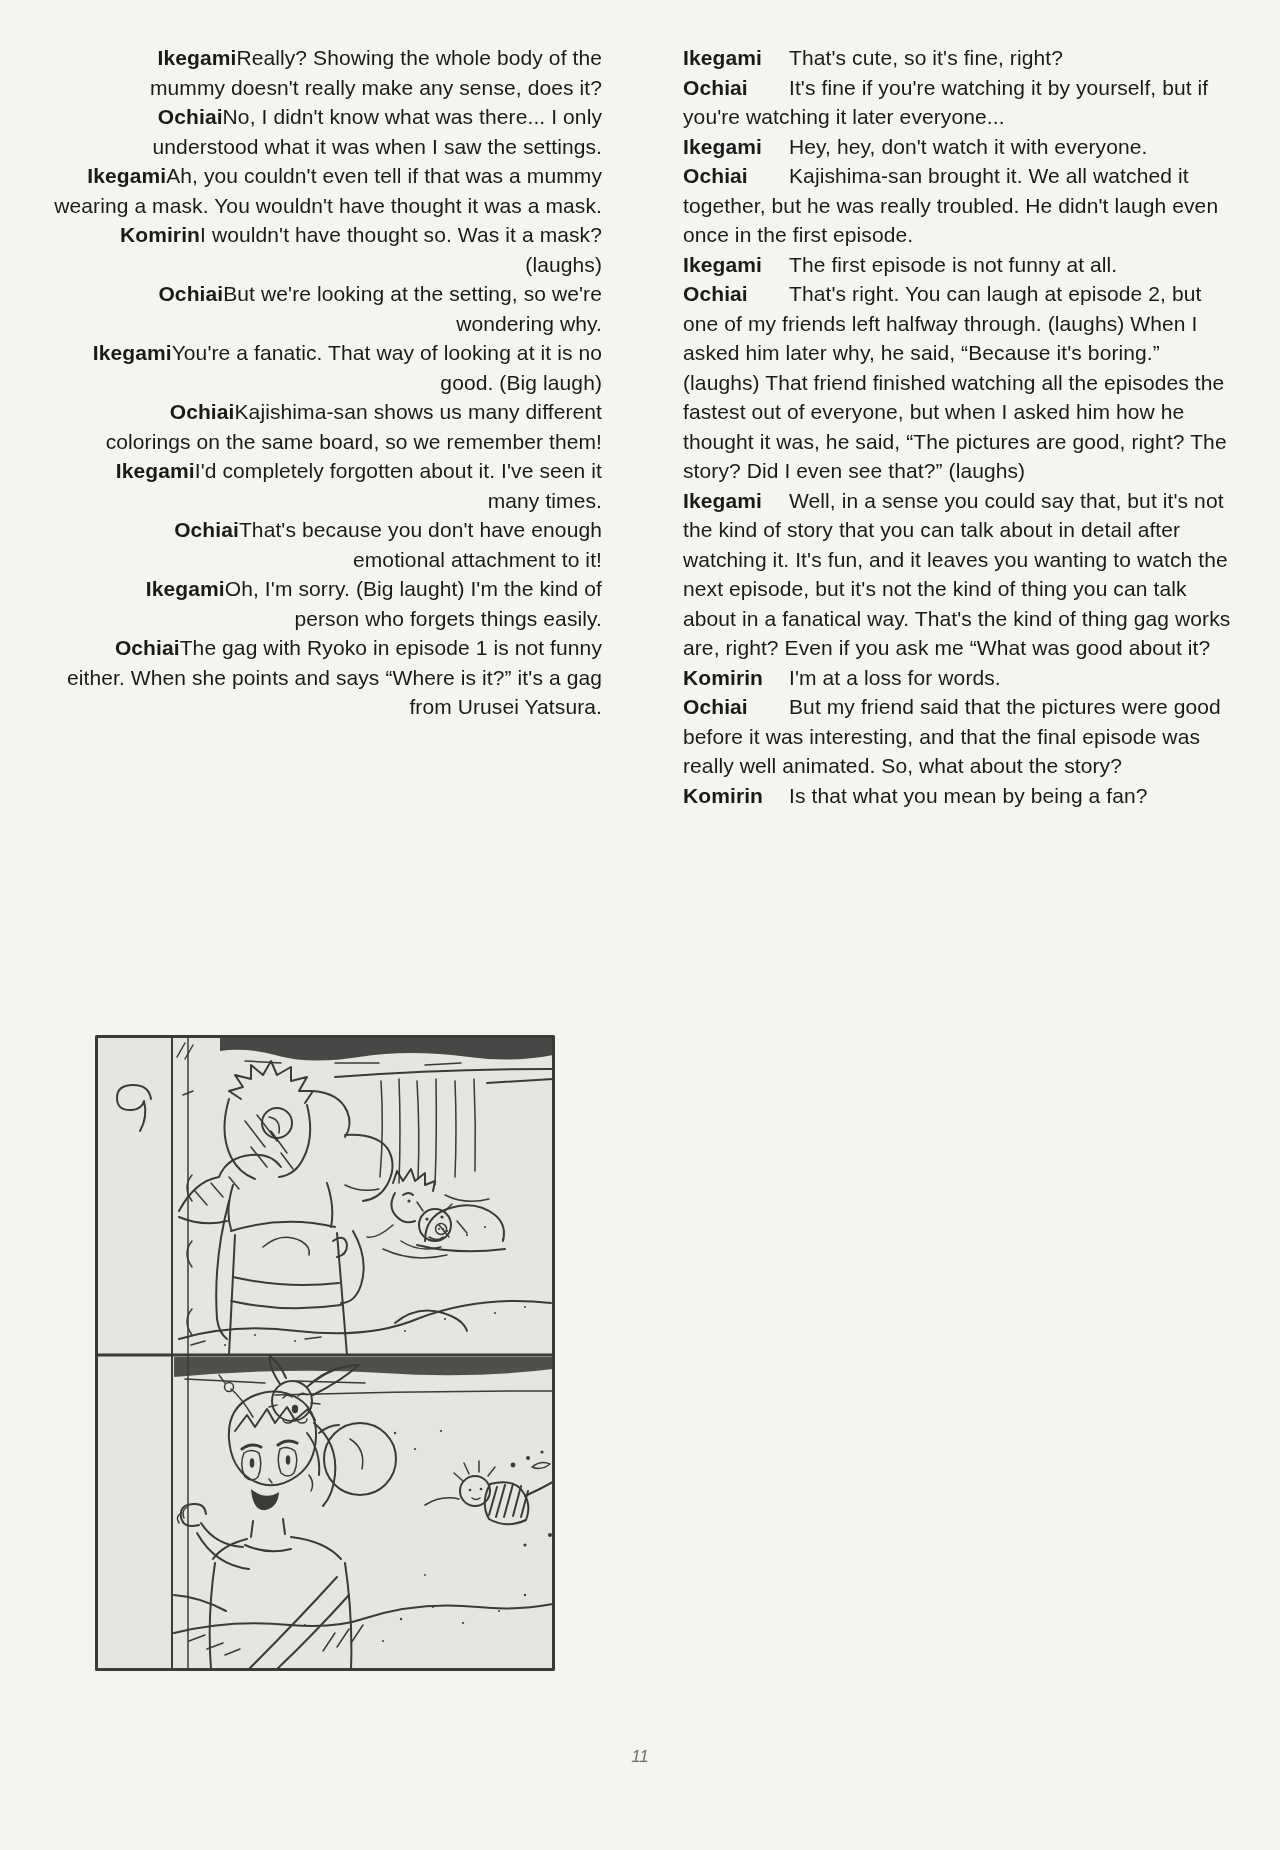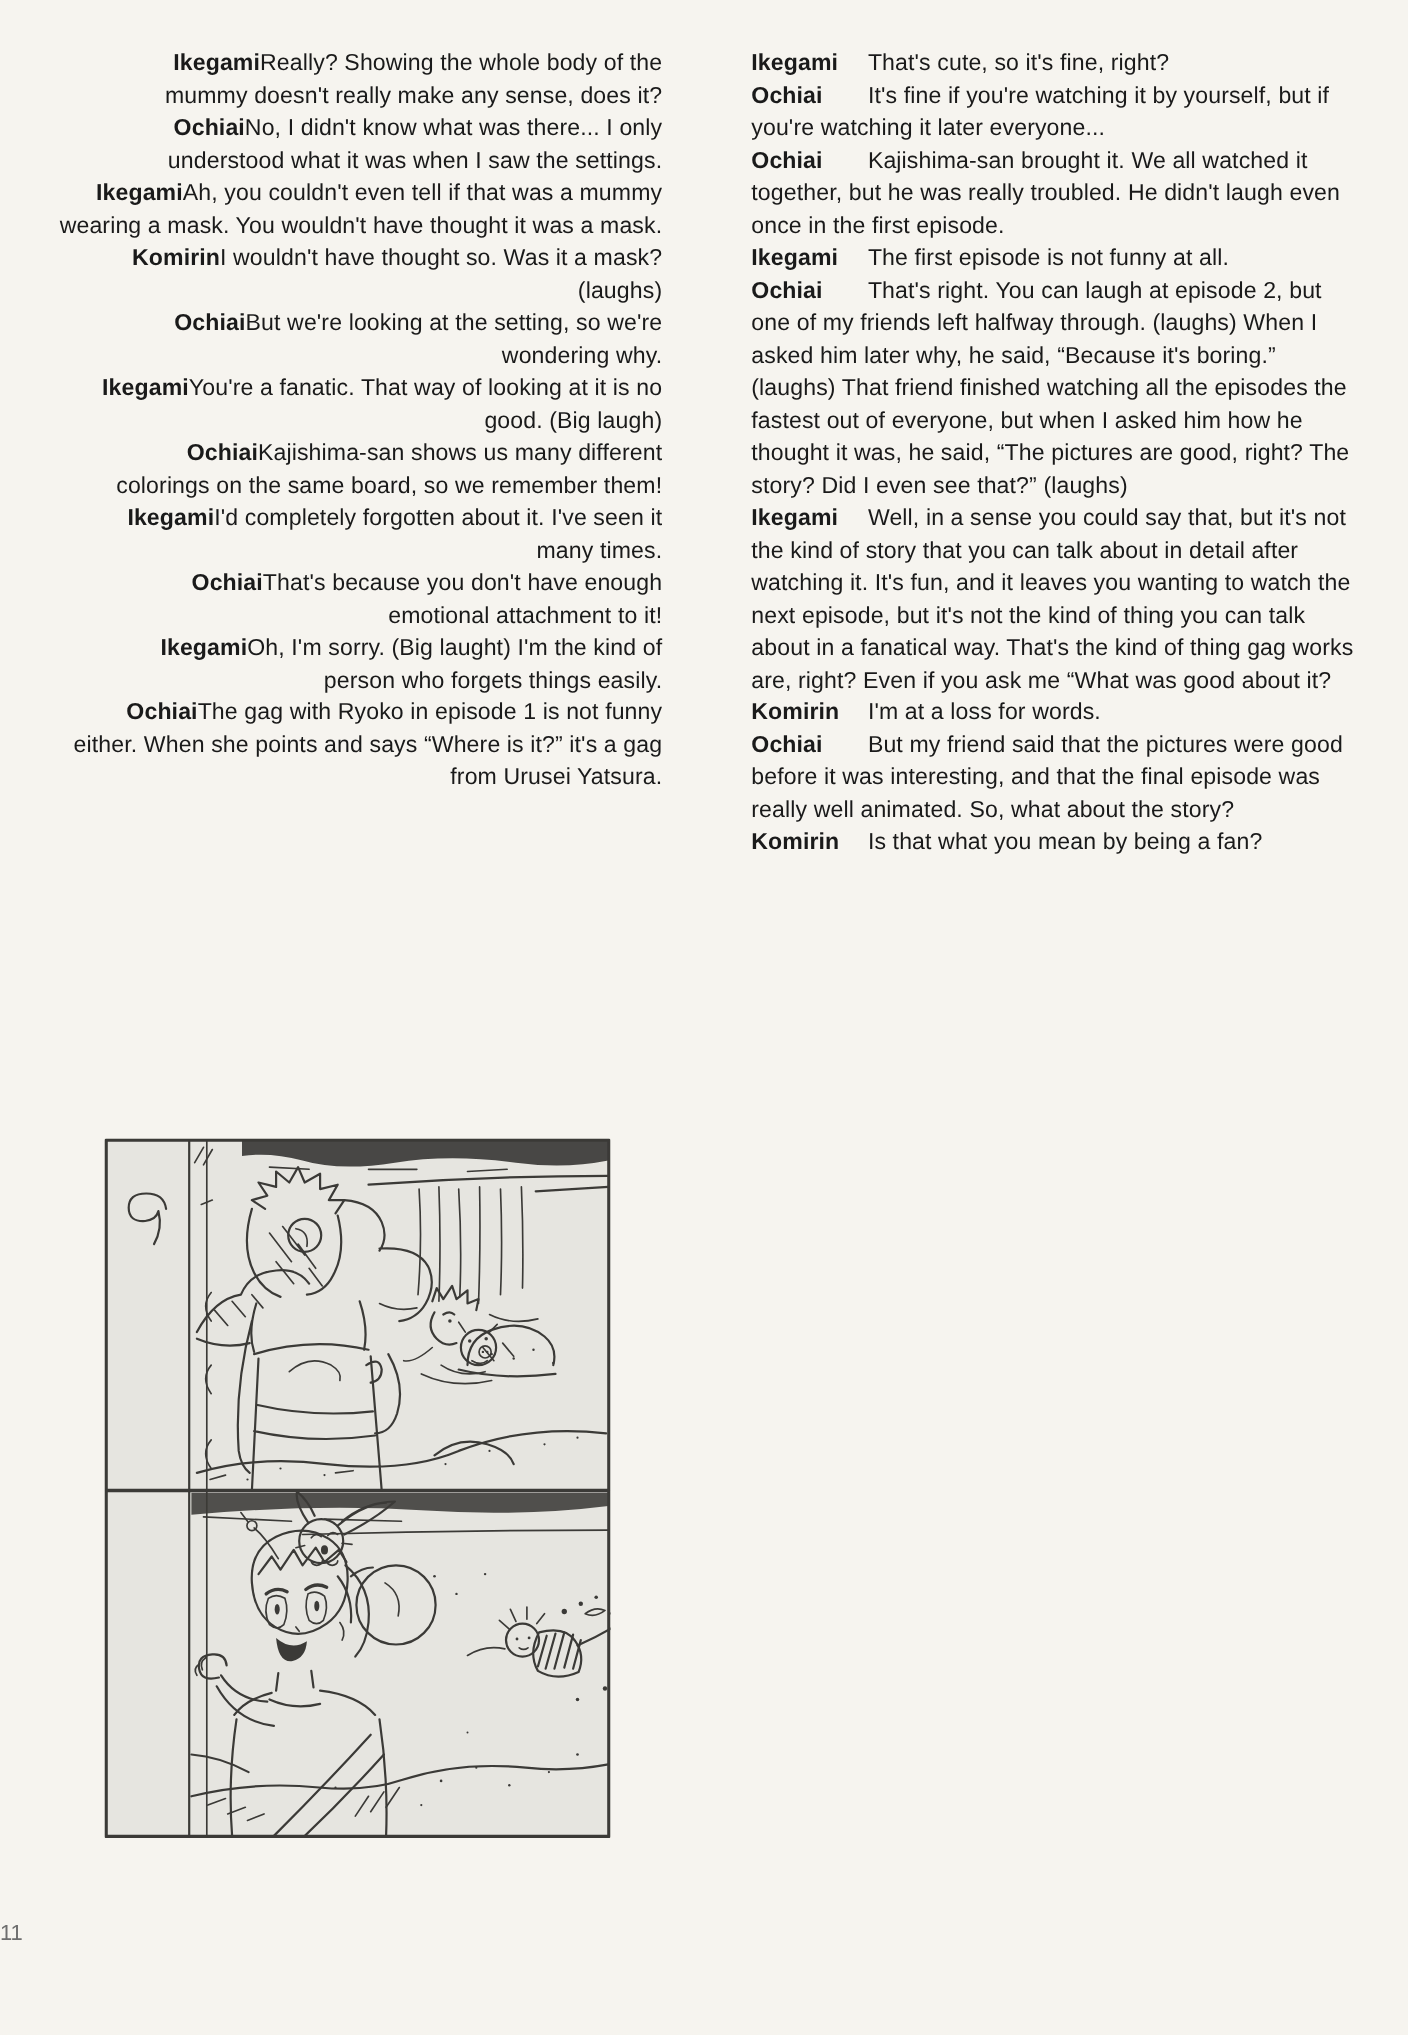--- a/index.html
+++ b/index.html
@@ -17,21 +17,21 @@
   .col-right{left:683px;}
   .para{margin:0;}
   .speaker{display:inline-block;min-width:106px;font-weight:700;}
   .speech{font-weight:400;}
   .sketch{position:absolute;left:95px;top:1035px;width:460px;height:636px;margin:0;}
   .sketch svg{display:block;width:460px;height:636px;color:var(--sketch-line);}
   .s{stroke:currentColor;fill:none;stroke-linecap:round;stroke-linejoin:round;stroke-width:2;}
   .s1{stroke-width:1.5;}
   .s3{stroke-width:3;}
   .f{fill:currentColor;stroke:none;}
-  .page-number{position:absolute;left:0;right:0;top:1747px;text-align:left;font-size:20px;color:var(--page-number);}
+  .page-number{position:absolute;left:0;right:0;top:1747px;text-align:center;font-size:17px;color:var(--page-number);font-style:italic;}
 </style>
 </head>
 <body>
 
 <div class="page">
 
   <div class="col col-left">
     <p class="para"><b class="speaker">Ikegami</b><span class="speech">Really? Showing the whole body of the mummy doesn't really make any sense, does it?</span></p>
     <p class="para"><b class="speaker">Ochiai</b><span class="speech">No, I didn't know what was there... I only understood what it was when I saw the settings.</span></p>
     <p class="para"><b class="speaker">Ikegami</b><span class="speech">Ah, you couldn't even tell if that was a mummy wearing a mask. You wouldn't have thought it was a mask.</span></p>
@@ -41,20 +41,21 @@
     <p class="para"><b class="speaker">Ochiai</b><span class="speech">Kajishima-san shows us many different colorings on the same board, so we remember them!</span></p>
     <p class="para"><b class="speaker">Ikegami</b><span class="speech">I'd completely forgotten about it. I've seen it many times.</span></p>
     <p class="para"><b class="speaker">Ochiai</b><span class="speech">That's because you don't have enough emotional attachment to it!</span></p>
     <p class="para"><b class="speaker">Ikegami</b><span class="speech">Oh, I'm sorry. (Big laught) I'm the kind of person who forgets things easily.</span></p>
     <p class="para"><b class="speaker">Ochiai</b><span class="speech">The gag with Ryoko in episode 1 is not funny either. When she points and says “Where is it?” it's a gag from Urusei Yatsura.</span></p>
   </div>
 
   <div class="col col-right">
     <p class="para"><b class="speaker">Ikegami</b><span class="speech">That's cute, so it's fine, right?</span></p>
     <p class="para"><b class="speaker">Ochiai</b><span class="speech">It's fine if you're watching it by yourself, but if you're watching it later everyone...</span></p>
+    <p class="para"><b class="speaker">Ikegami</b><span class="speech">Hey, hey, don't watch it with everyone.</span></p>
     <p class="para"><b class="speaker">Ochiai</b><span class="speech">Kajishima-san brought it. We all watched it together, but he was really troubled. He didn't laugh even once in the first episode.</span></p>
     <p class="para"><b class="speaker">Ikegami</b><span class="speech">The first episode is not funny at all.</span></p>
     <p class="para"><b class="speaker">Ochiai</b><span class="speech">That's right. You can laugh at episode 2, but one of my friends left halfway through. (laughs) When I asked him later why, he said, “Because it's boring.” (laughs) That friend finished watching all the episodes the fastest out of everyone, but when I asked him how he thought it was, he said, “The pictures are good, right? The story? Did I even see that?” (laughs)</span></p>
     <p class="para"><b class="speaker">Ikegami</b><span class="speech">Well, in a sense you could say that, but it's not the kind of story that you can talk about in detail after watching it. It's fun, and it leaves you wanting to watch the next episode, but it's not the kind of thing you can talk about in a fanatical way. That's the kind of thing gag works are, right? Even if you ask me “What was good about it?</span></p>
     <p class="para"><b class="speaker">Komirin</b><span class="speech">I'm at a loss for words.</span></p>
     <p class="para"><b class="speaker">Ochiai</b><span class="speech">But my friend said that the pictures were good before it was interesting, and that the final episode was really well animated. So, what about the story?</span></p>
     <p class="para"><b class="speaker">Komirin</b><span class="speech">Is that what you mean by being a fan?</span></p>
   </div>
 
   <figure class="sketch">

